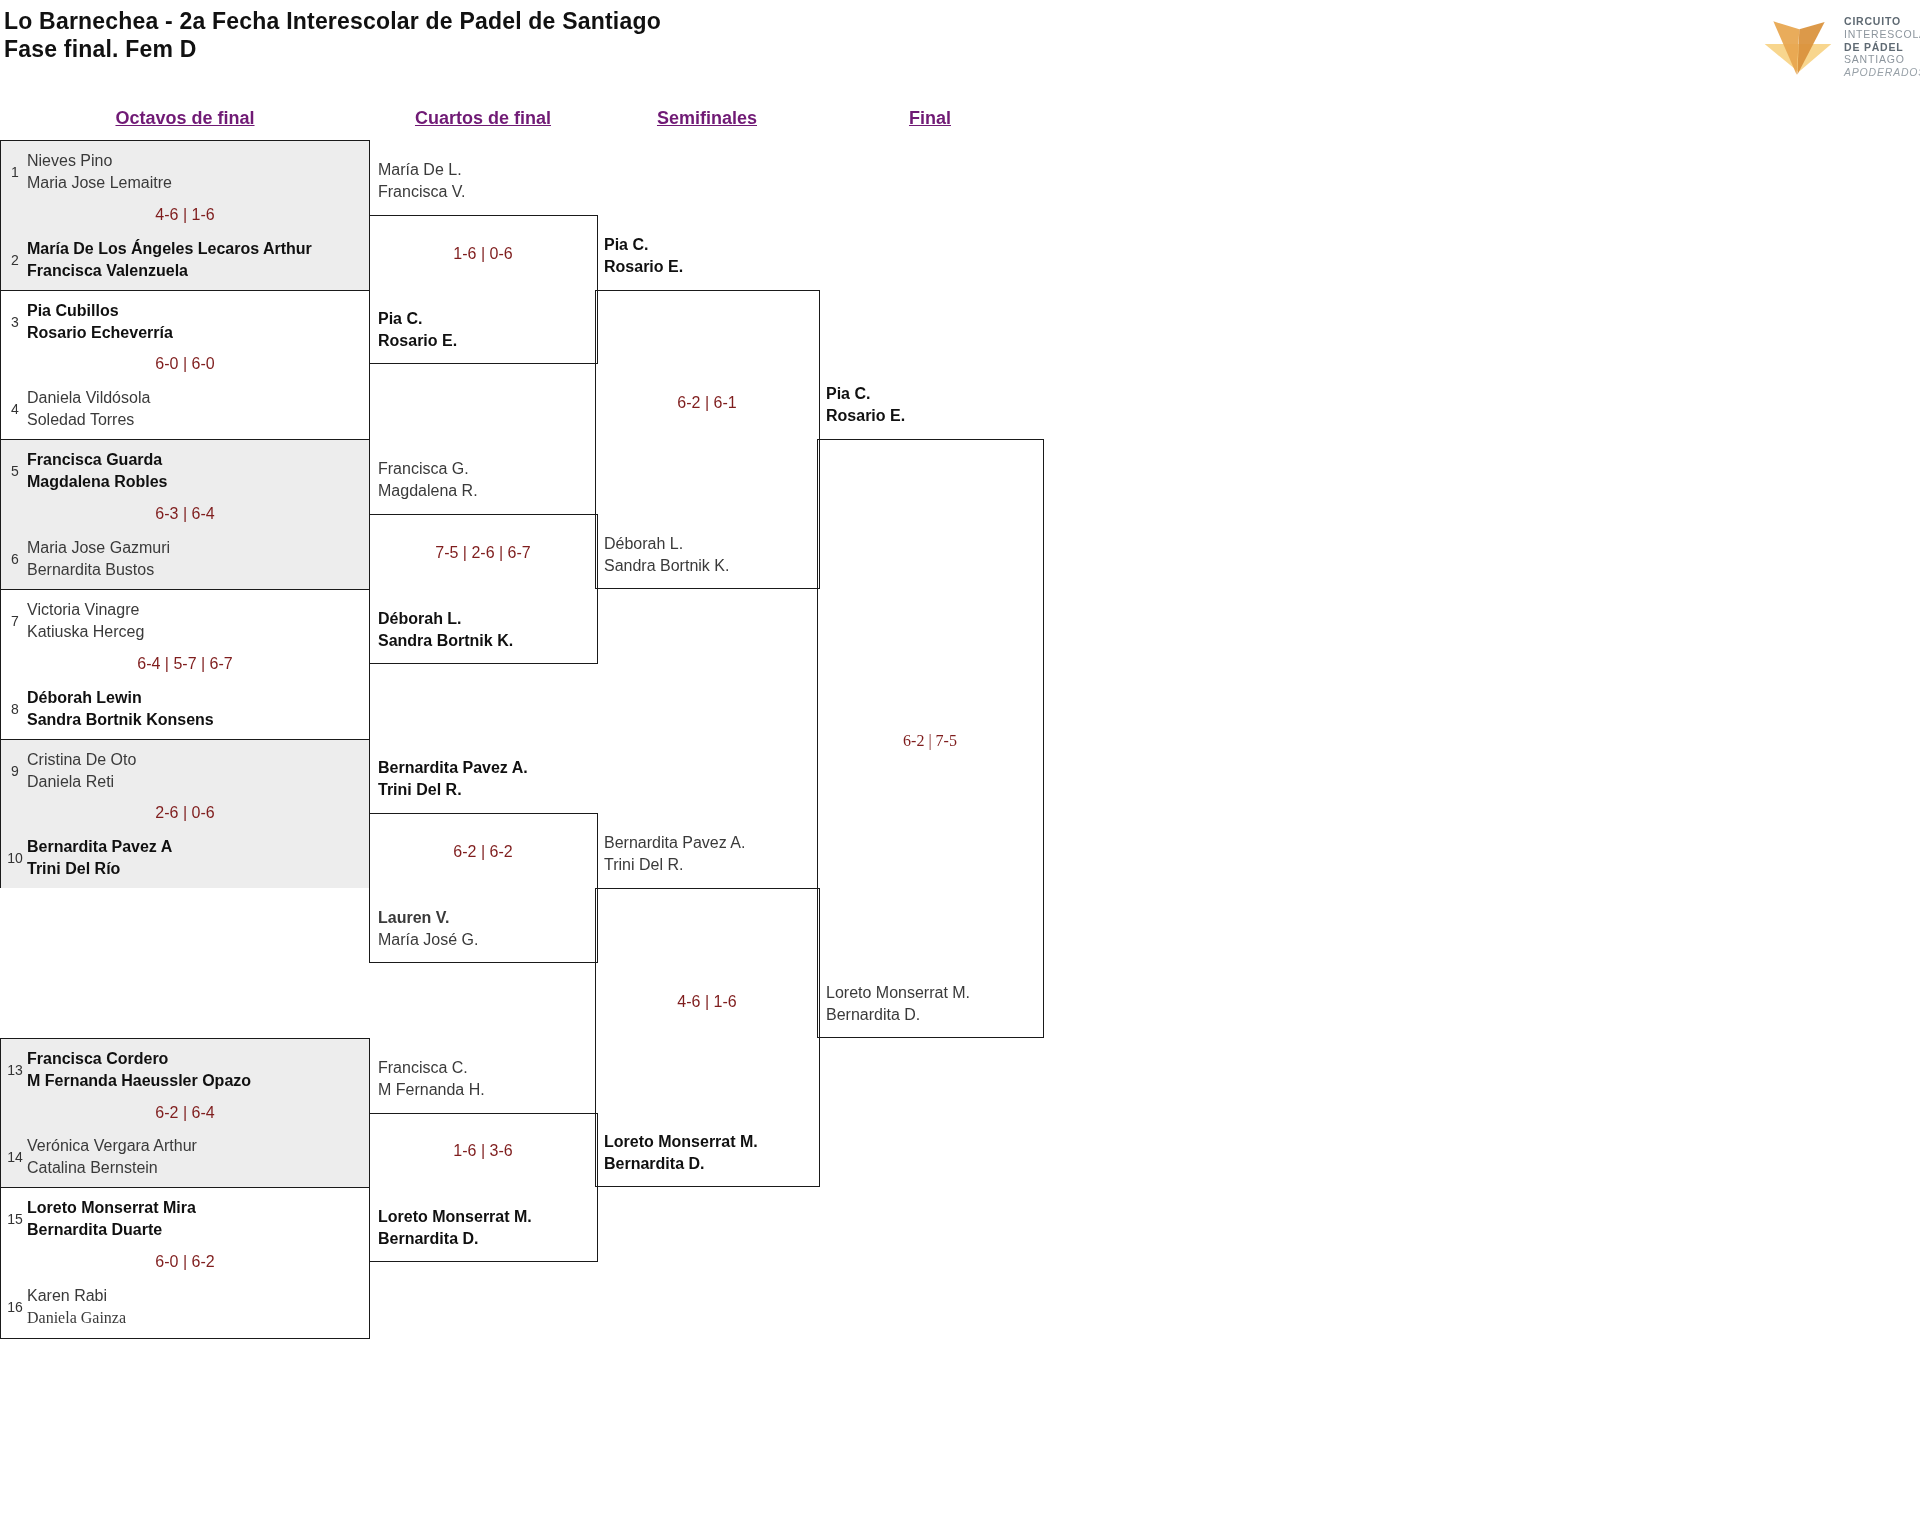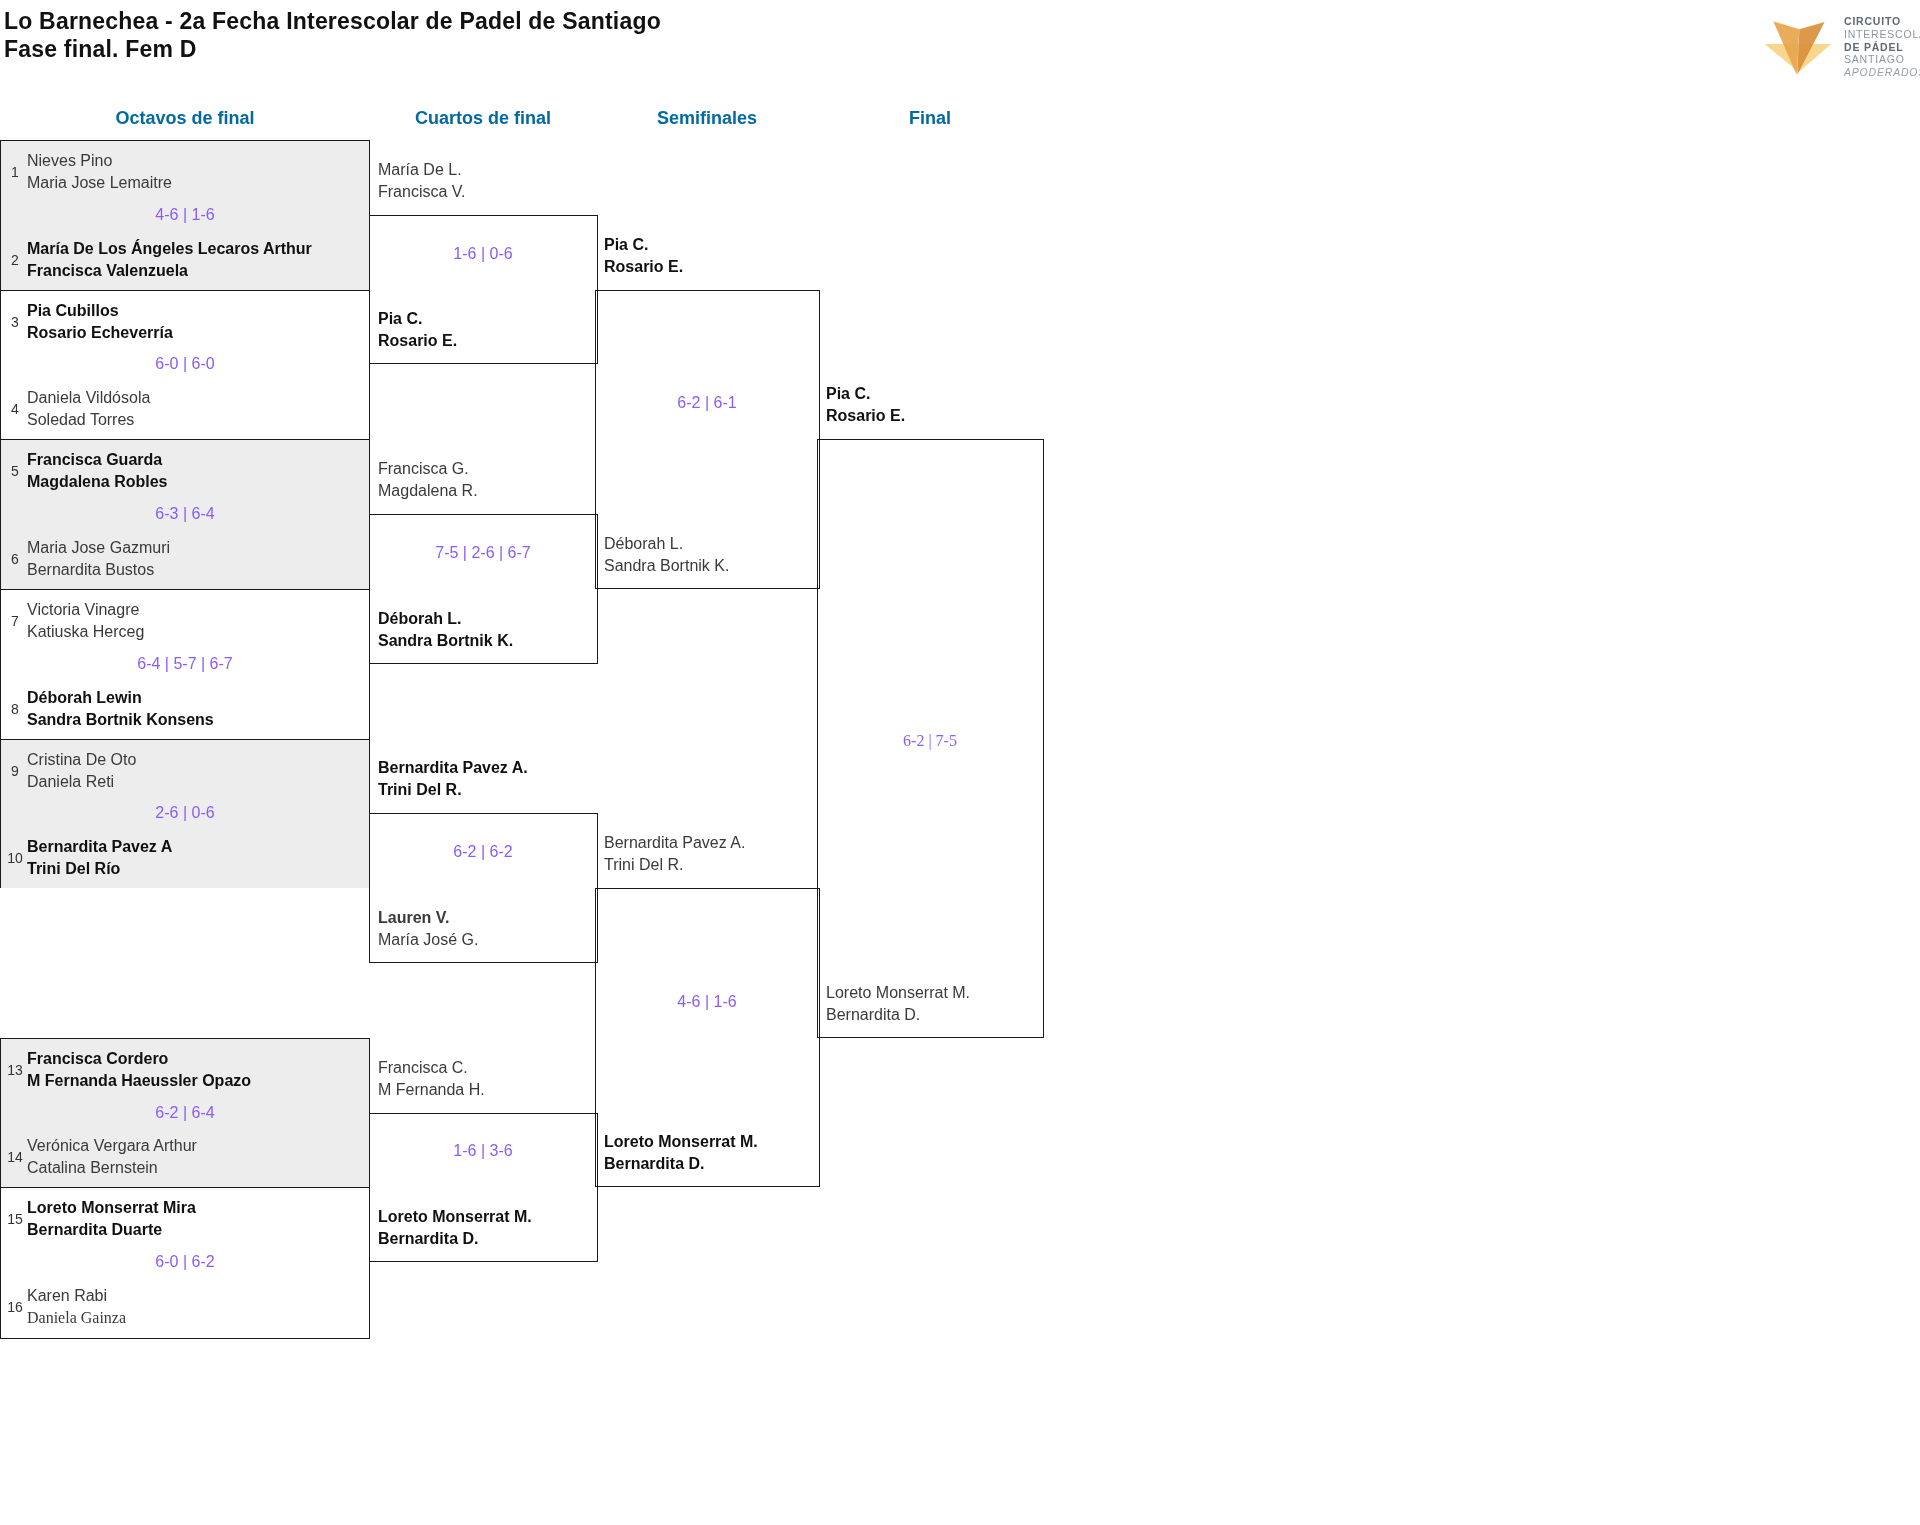--- a/index.html
+++ b/index.html
@@ -1,28 +1,28 @@
 <!DOCTYPE html>
 <html><head>
 <meta charset="utf-8">
 <style>
   html,body{margin:0;padding:0;background:#ffffff;}
   body{font-family:"Liberation Sans",sans-serif;}
   #page{position:relative;width:1920px;height:1525px;background:#ffffff;overflow:hidden;color:#1c1c1c;}
   .title-line{position:absolute;left:4px;font-size:23px;font-weight:700;color:#111;white-space:nowrap;letter-spacing:.2px;}
-  .round-hdr{position:absolute;top:108px;font-size:18px;font-weight:700;color:#0369a1;text-align:center;white-space:nowrap;}
+  .round-hdr{position:absolute;top:108px;font-size:18px;font-weight:700;color:#701a75;text-align:center;white-space:nowrap;text-decoration:underline;}
   .oct-box{position:absolute;box-sizing:border-box;border:1.5px solid #1a1a1a;border-bottom:none;}
   .oct-box.last{border-bottom:1.5px solid #1a1a1a;}
   .oct-box.shade{background:#ededed;}
   .oct-box.plain{background:#ffffff;}
   .round-rect{position:absolute;box-sizing:border-box;border:1.5px solid #1a1a1a;background:transparent;}
   .player{position:absolute;font-size:16px;line-height:22px;white-space:nowrap;color:#3a3a3a;font-weight:400;}
   .player.win{font-weight:700;color:#101010;}
   .seed{position:absolute;width:18px;height:44px;display:flex;align-items:center;justify-content:center;font-size:14px;color:#333;}
-  .score{position:absolute;font-size:16px;line-height:22px;color:#8b5cf6;text-align:center;white-space:nowrap;}
+  .score{position:absolute;font-size:16px;line-height:22px;color:#7f1d1d;text-align:center;white-space:nowrap;}
   
   #logo{position:absolute;left:1752px;top:10px;width:168px;height:72px;}
   #logo svg{position:absolute;left:8px;top:6px;}
   .logo-text{position:absolute;left:92px;top:5px;}
   .logo-text div{font-size:10.5px;line-height:12.8px;letter-spacing:.8px;white-space:nowrap;}
   .lg-bold{font-weight:700;color:#5f6a73;}
   .lg-reg{font-weight:400;color:#8c959d;}
   .lg-it{font-style:italic;color:#98a1a8;}
 </style>
 </head>

